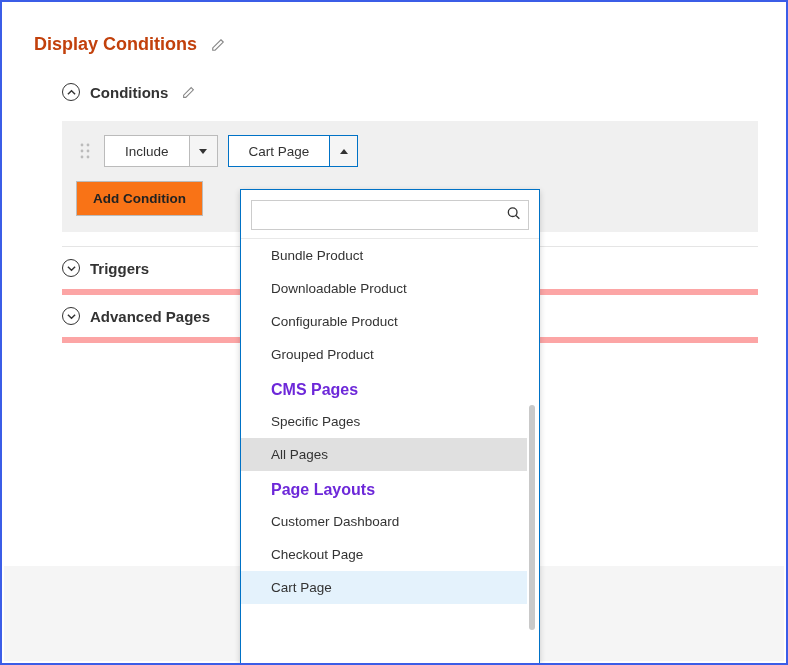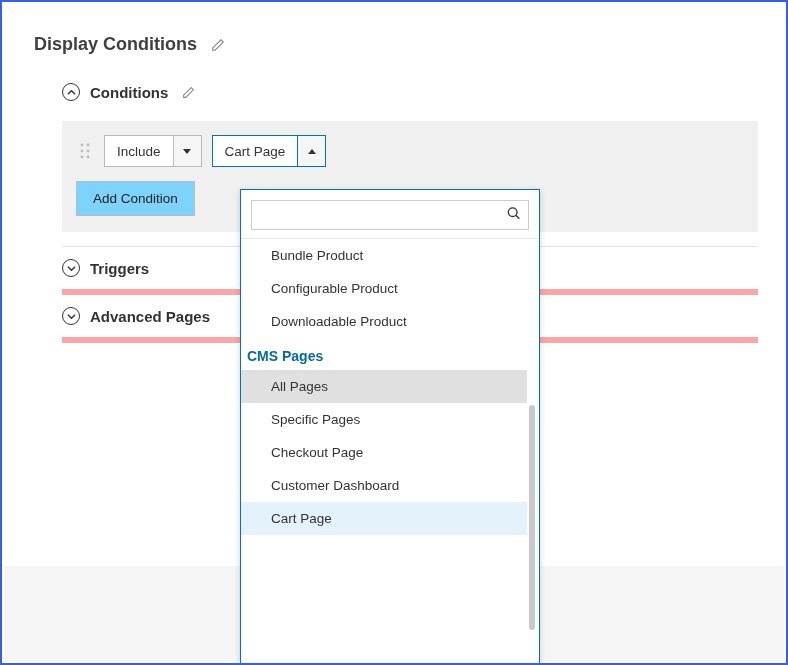--- a/index.html
+++ b/index.html
@@ -18,21 +18,21 @@
   padding: 32px 28px 0 32px;
 }
 .section-title-row {
   display: flex;
   align-items: center;
   margin-bottom: 22px;
 }
 .section-title {
   font-size: 18px;
   font-weight: 700;
-  color: #404040;
+  color: #c2410c;
 }
 .edit-icon {
   margin-left: 14px;
   color: #888;
   cursor: pointer;
 }
 .edit-icon svg { display: block; }
 .indent {
   padding-left: 28px;
 }
@@ -83,21 +83,21 @@
 .combo {
   display: flex;
   border: 1px solid #bbb;
   background: #fff;
   height: 32px;
 }
 .combo.active {
   border-color: #0072c6;
 }
 .combo-label {
-  padding: 0 12px;
+  padding: 0 20px;
   display: flex;
   align-items: center;
   font-size: 13.5px;
   color: #333;
 }
 .combo-caret {
   width: 28px;
   border-left: 1px solid #bbb;
   background: #f5f5f5;
   display: flex;
@@ -111,23 +111,23 @@
   border-left: 4px solid transparent;
   border-right: 4px solid transparent;
 }
 .caret-down { border-top: 5px solid #333; }
 .caret-up { border-bottom: 5px solid #333; }
 .add-condition-row {
   padding: 0 14px 16px 14px;
 }
 .add-condition-btn {
   border: 1px solid #bbb;
-  background: #7dd3fc;
+  background: #f97316;
   color: #222;
-  font-weight: 400;
+  font-weight: 700;
   font-size: 13.5px;
   padding: 9px 16px;
   cursor: pointer;
 }
 .footer-area {
   position: absolute;
   left: 2px; right: 2px; bottom: 2px;
   height: 95px;
   background: #f5f5f5;
 }
@@ -184,24 +184,24 @@
   color: #333;
   cursor: pointer;
 }
 .dd-item.hovered {
   background: #e0e0e0;
 }
 .dd-item.selected {
   background: #e4f2fc;
 }
 .dd-group {
-  padding: 10px 10px 6px 6px;
-  font-size: 14px;
+  padding: 10px 10px 6px 30px;
+  font-size: 16px;
   font-weight: 700;
-  color: #0369a1;
+  color: #6d28d9;
 }
 .scroll-track {
   position: absolute;
   right: 4px;
   top: 6px;
   bottom: 6px;
   width: 6px;
 }
 .scroll-thumb {
   position: absolute;
@@ -300,28 +300,30 @@
       <span class="search-icon">
         <svg width="16" height="16" viewBox="0 0 24 24" fill="none" stroke="#333" stroke-width="2">
             <circle cx="10" cy="10" r="6.5"></circle>
             <line x1="20" y1="20" x2="15" y2="15"></line>
           </svg>
       </span>
     </div>
   </div>
   <div class="dropdown-list">
     <div class="dd-item">Bundle Product</div>
+    <div class="dd-item">Downloadable Product</div>
     <div class="dd-item">Configurable Product</div>
-    <div class="dd-item">Downloadable Product</div>
+    <div class="dd-item">Grouped Product</div>
 
     <div class="dd-group">CMS Pages</div>
+    <div class="dd-item">Specific Pages</div>
     <div class="dd-item hovered">All Pages</div>
-    <div class="dd-item">Specific Pages</div>
-
+
+    <div class="dd-group">Page Layouts</div>
+    <div class="dd-item">Customer Dashboard</div>
     <div class="dd-item">Checkout Page</div>
-    <div class="dd-item">Customer Dashboard</div>
     <div class="dd-item selected">Cart Page</div>
 
     <div class="scroll-track">
       <div class="scroll-thumb"></div>
     </div>
   </div>
 </div>
 
 </body></html>

